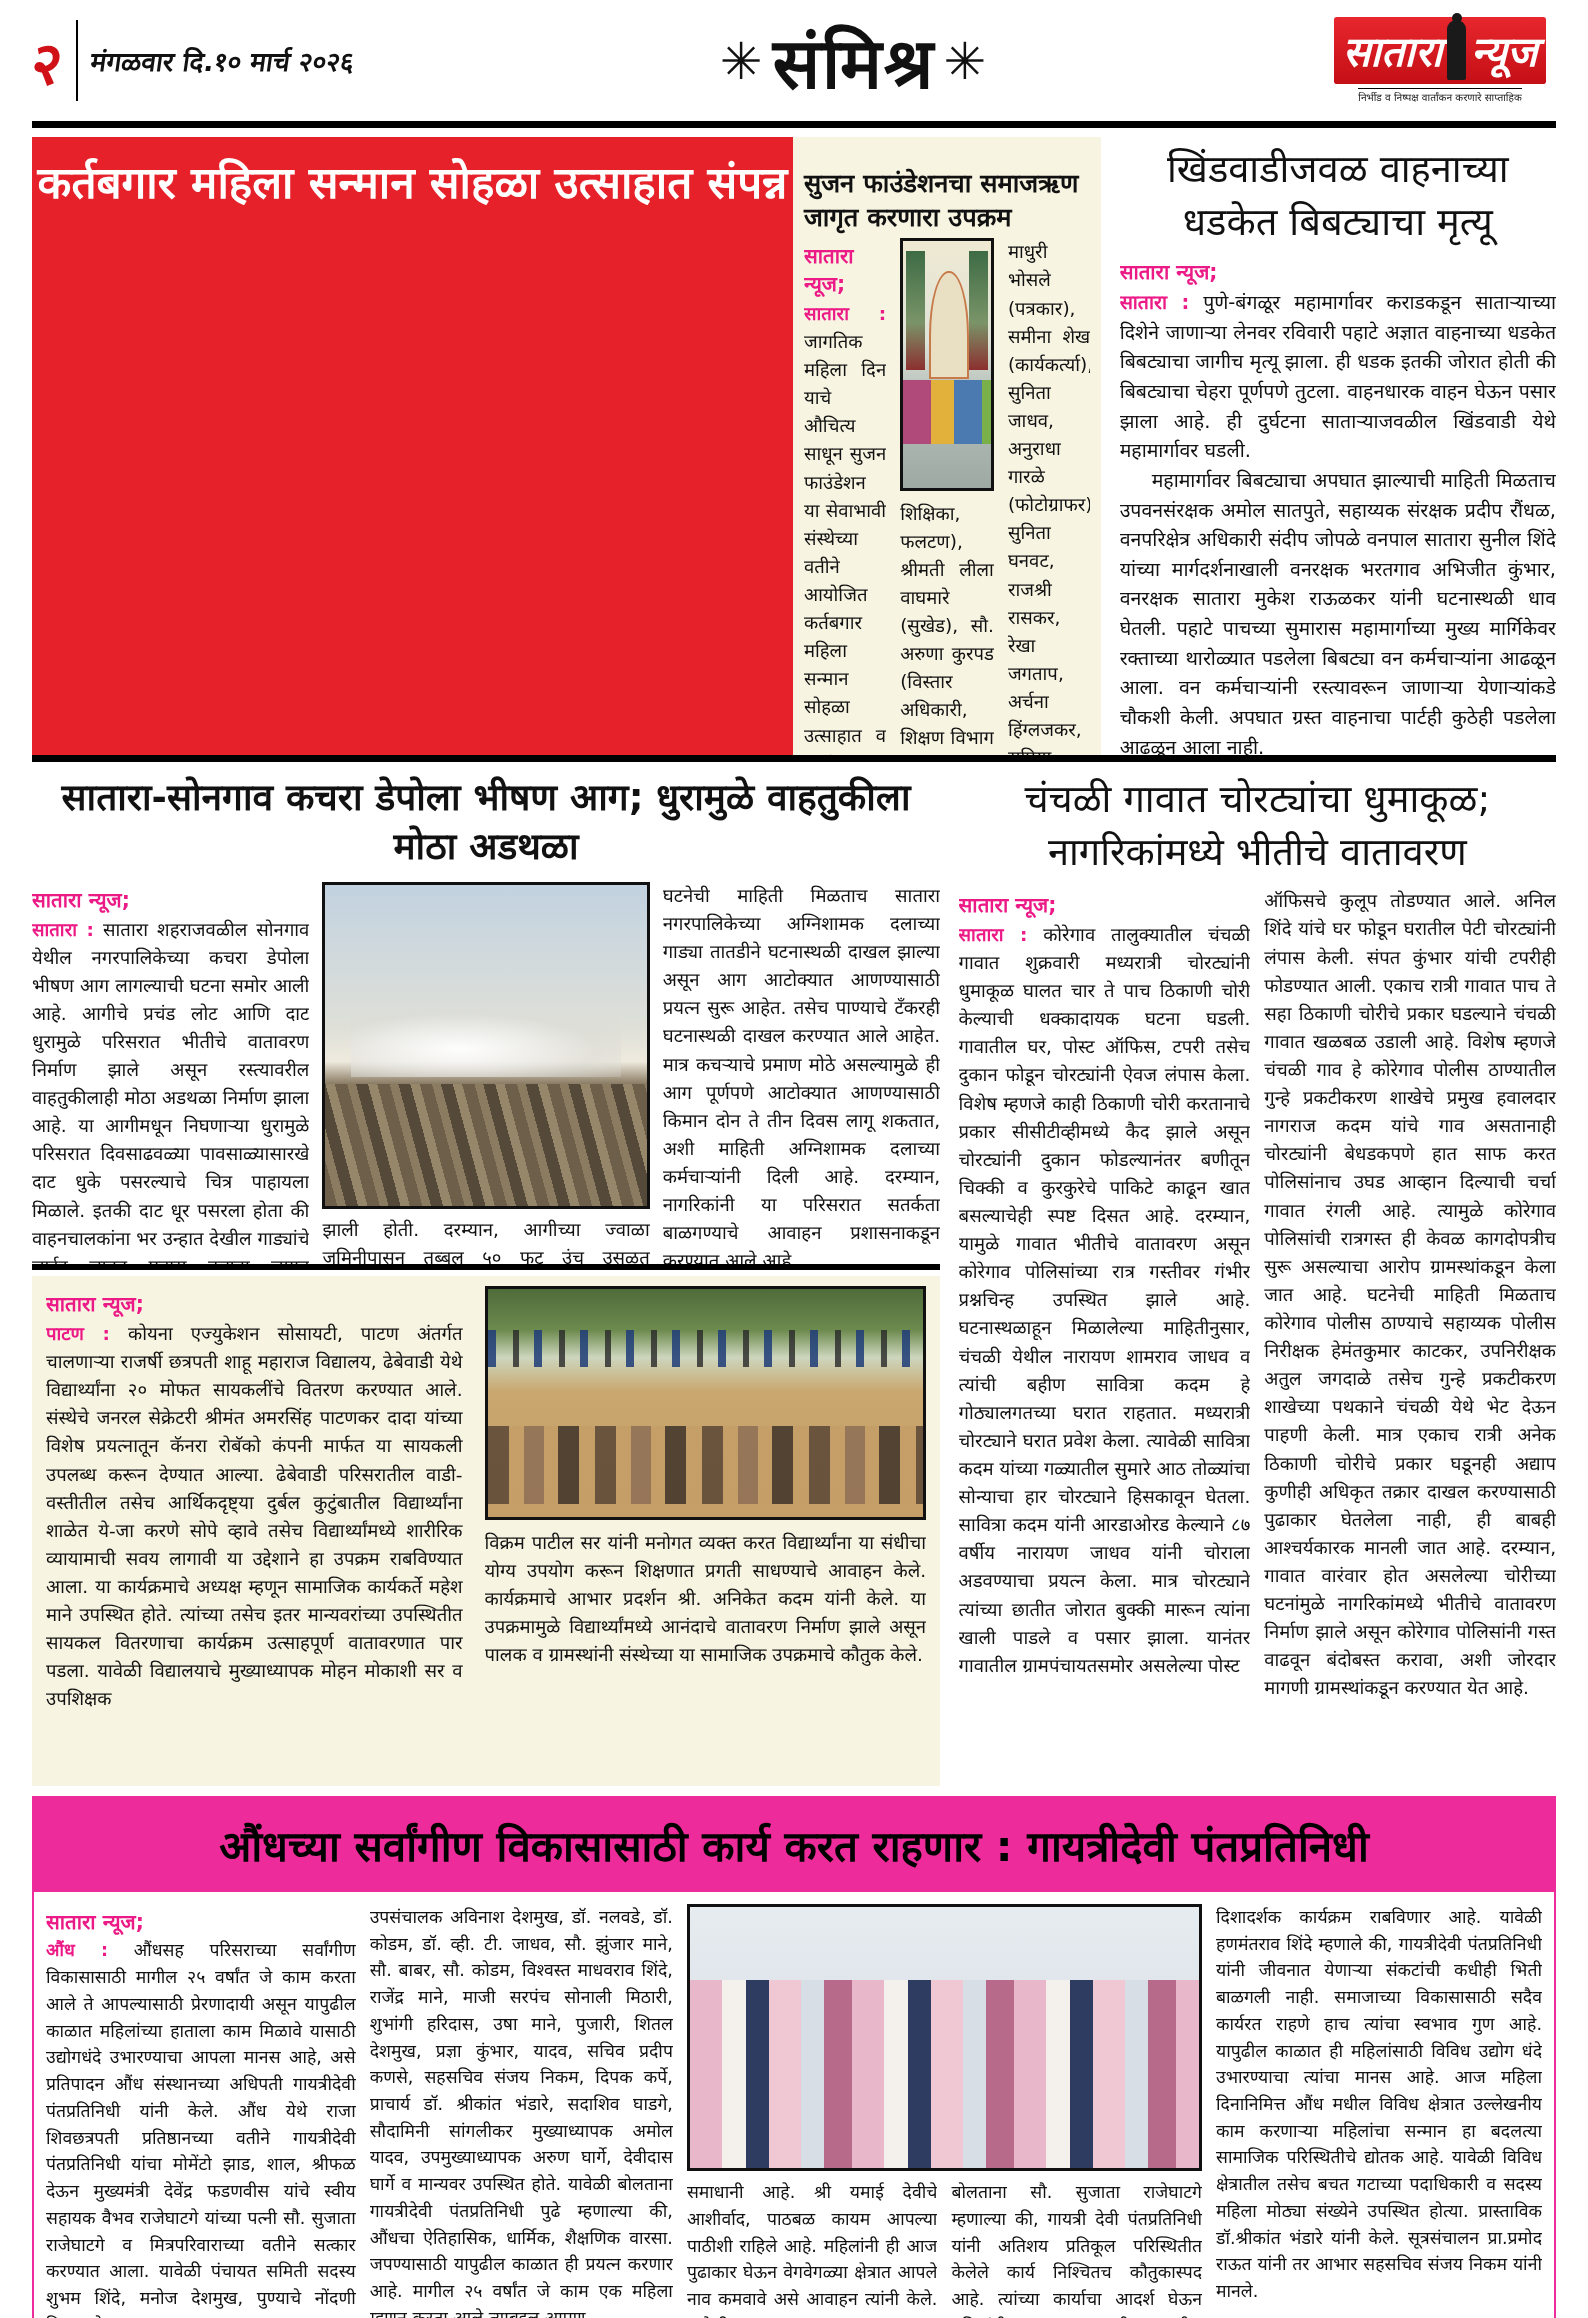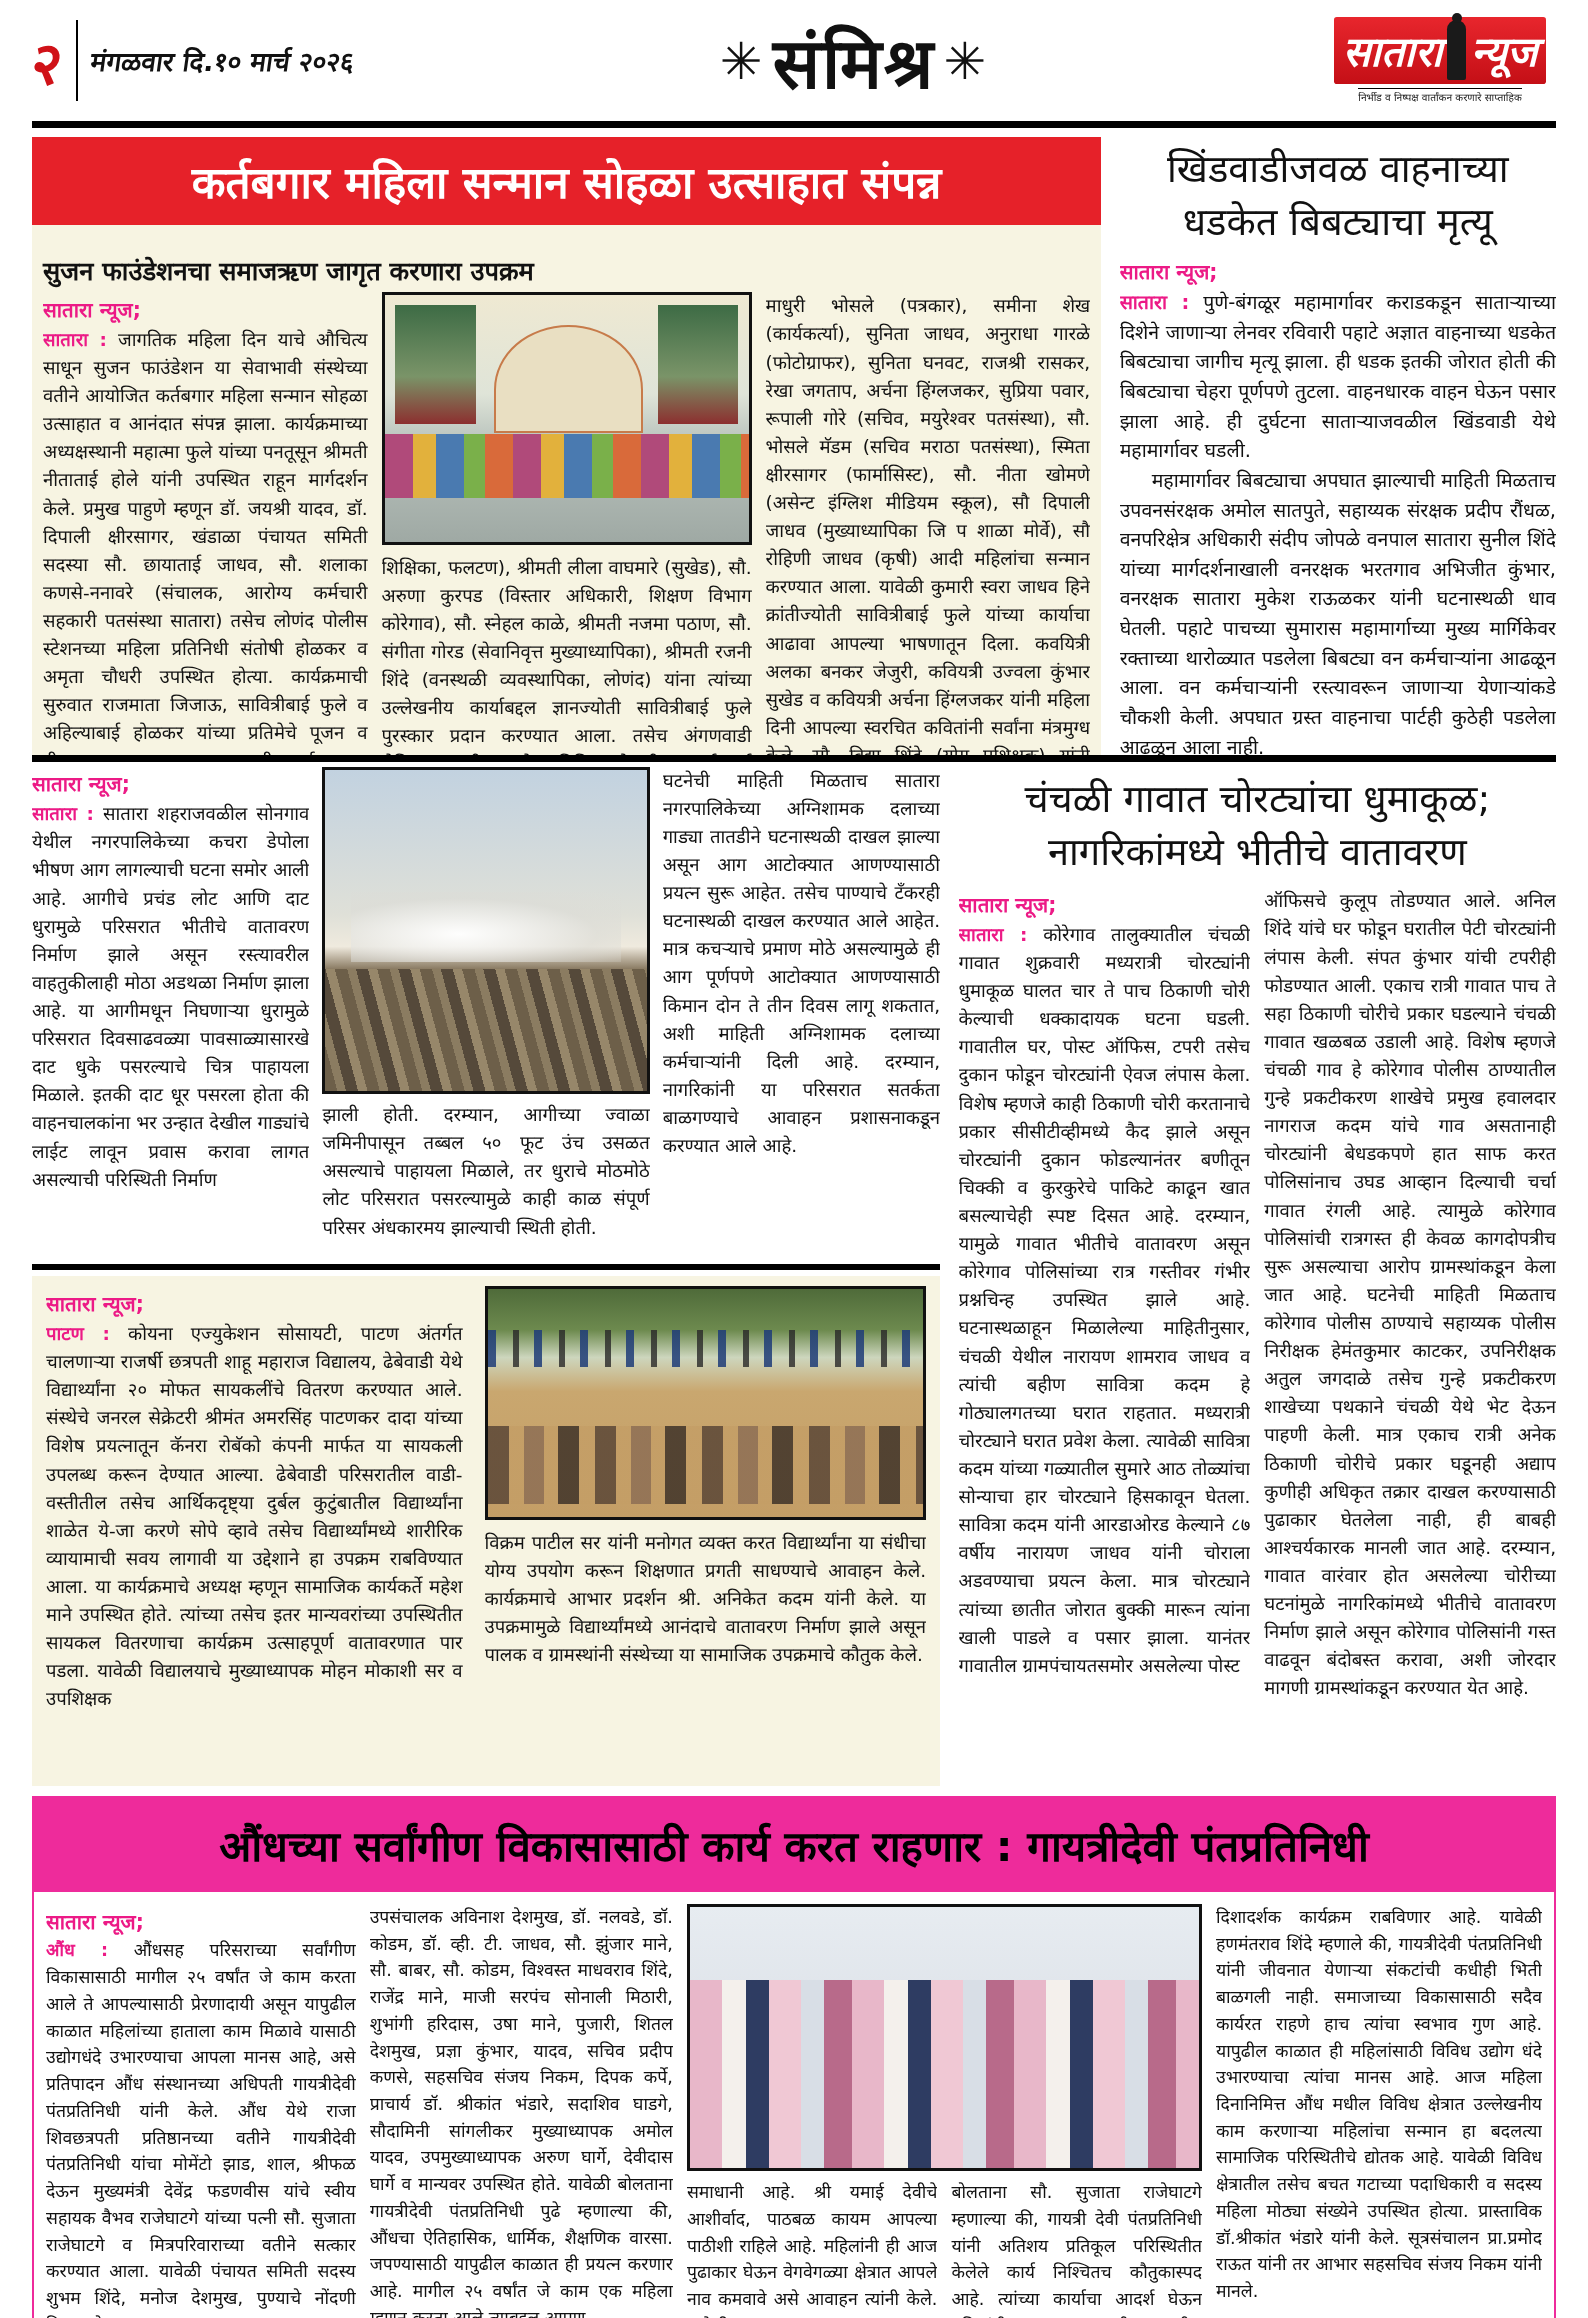--- a/index.html
+++ b/index.html
@@ -24,21 +24,21 @@
   .logo-tag{font-size:10.2px;margin-top:3.7px;color:#222;border-top:1.4px solid #000;display:inline-block;padding-top:1.9px;}
   .rule{height:7.4px;background:#000;}
   .rule-thin{height:6px;background:#000;}
   
   .byline{color:#ec1a86;font-weight:700;font-size:20.4px;margin:2.8px 0;}
   .dateline{color:#ec1a86;font-weight:700;}
   .btxt{font-size:18.5px;line-height:1.52;text-align:justify;}
   .col{overflow:hidden;}
   
   .top{display:flex;gap:18.5px;height:618px;margin-top:8.3px;}
-  .art-fel{flex:2.45;display:flex;flex-direction:column;background:#f7f4e2;}
+  .art-fel{flex:2.45;display:flex;background:#f7f4e2;}
   .banner-red{background:#e62129;color:#fff;font-size:44px;font-weight:800;text-align:center;padding:14px 5.6px;}
   .fel-body{flex:1;padding:28px 11px;overflow:hidden;}
   .subtitle{font-size:25.5px;font-weight:800;margin-bottom:5.6px;}
   .fel-cols{display:flex;gap:14px;}
   .fel-cols .col{flex:1;}
   .fel-cols .colmid{flex:1.14;}
   .photo{border:3.2px solid #111;box-sizing:border-box;position:relative;overflow:hidden;}
   .ph-fel{height:253px;margin-bottom:8.3px;background:linear-gradient(#efe9d2 0%,#dfe4d8 40%,#b8c2bc 60%,#9fa9a4 100%);}
   .ph-fel .paint-l,.ph-fel .paint-r{position:absolute;top:4%;width:22%;height:48%;background:linear-gradient(#3d6b45,#7a9468 60%,#8c2f2f);}
   .ph-fel .paint-l{left:3%;} .ph-fel .paint-r{right:3%;}
@@ -142,20 +142,21 @@
     </div>
   </div>
 
   <div class="rule"></div>
 
   <div class="mid">
 
     <div class="mid-left">
 
       <div class="art-fire">
+        <div class="h-fire">सातारा-सोनगाव कचरा डेपोला भीषण आग; धुरामुळे वाहतुकीला मोठा अडथळा</div>
         <div class="fire-cols">
           <div class="c1 col">
             <div class="byline">सातारा न्यूज;</div>
             <div class="btxt"><span class="dateline">सातारा :</span> <span>सातारा शहराजवळील सोनगाव येथील नगरपालिकेच्या कचरा डेपोला भीषण आग लागल्याची घटना समोर आली आहे. आगीचे प्रचंड लोट आणि दाट धुरामुळे परिसरात भीतीचे वातावरण निर्माण झाले असून रस्त्यावरील वाहतुकीलाही मोठा अडथळा निर्माण झाला आहे. या आगीमधून निघणाऱ्या धुरामुळे परिसरात दिवसाढवळ्या पावसाळ्यासारखे दाट धुके पसरल्याचे चित्र पाहायला मिळाले. इतकी दाट धूर पसरला होता की वाहनचालकांना भर उन्हात देखील गाड्यांचे लाईट लावून प्रवास करावा लागत असल्याची परिस्थिती निर्माण</span></div>
           </div>
           <div class="cm col">
             <div class="photo ph-fire">
               <div class="smoke"></div>
               <div class="trash"></div>
             </div>

